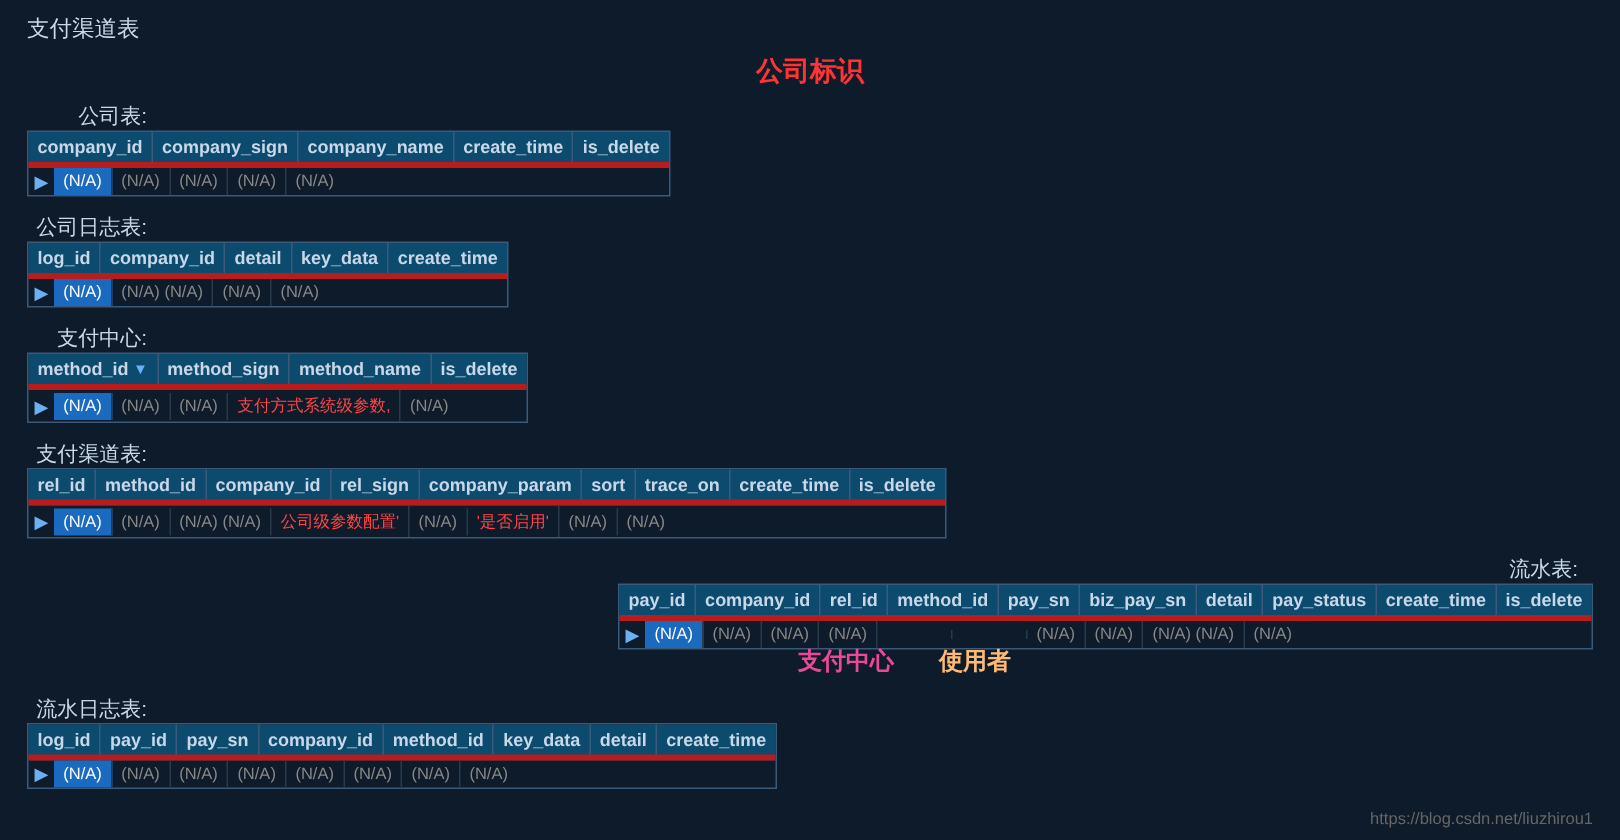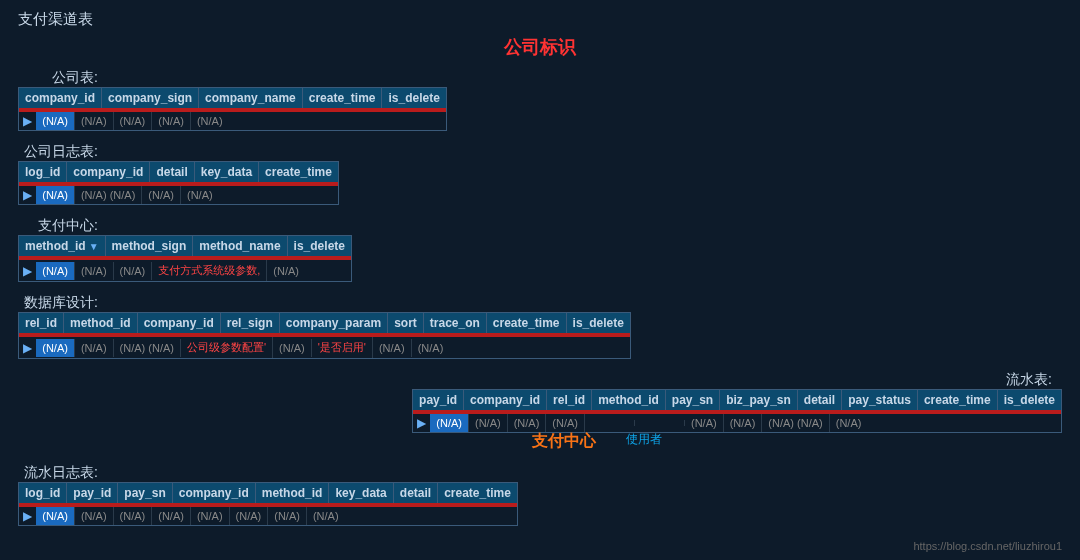--- a/index.html
+++ b/index.html
@@ -101,29 +101,29 @@
       text-align: right;
     }
     .watermark {
       position: absolute;
       bottom: 8px;
       right: 18px;
       color: #666;
       font-size: 11px;
     }
     .flow-label {
-      color: #f97316;
+      color: #ec4899;
       font-size: 16px;
       font-weight: bold;
       display: inline;
     }
     .user-label {
-      color: #0ea5e9;
-      font-size: 12px;
-      font-weight: normal;
+      color: #fdba74;
+      font-size: 16px;
+      font-weight: bold;
       display: inline;
     }
   </style>
 </head>
 <body>
 
 <div class="page-title">支付渠道表</div>
 
 <div class="main-content">
   <div class="center-label">公司标识</div>
@@ -183,21 +183,21 @@
         <div class="col highlighted">(N/A)</div>
         <div class="col">(N/A)</div>
         <div class="col">(N/A)</div>
         <div class="col red-text">支付方式系统级参数,</div>
         <div class="col">(N/A)</div>
       </div>
     </div>
   </div>
 
   <div class="table-row-container">
-    <div class="row-label">数据库设计:</div>
+    <div class="row-label">支付渠道表:</div>
     <div class="db-table">
       <div class="db-table-header">
         <div class="col">rel_id</div>
         <div class="col">method_id</div>
         <div class="col">company_id</div>
         <div class="col">rel_sign</div>
         <div class="col">company_param</div>
         <div class="col">sort</div>
         <div class="col">trace_on</div>
         <div class="col">create_time</div>

